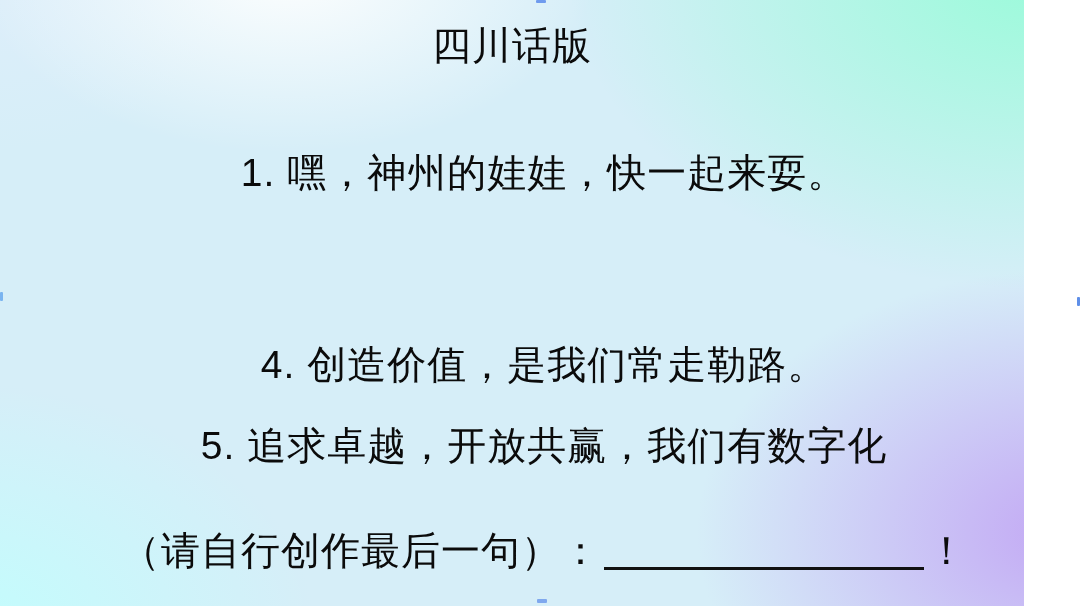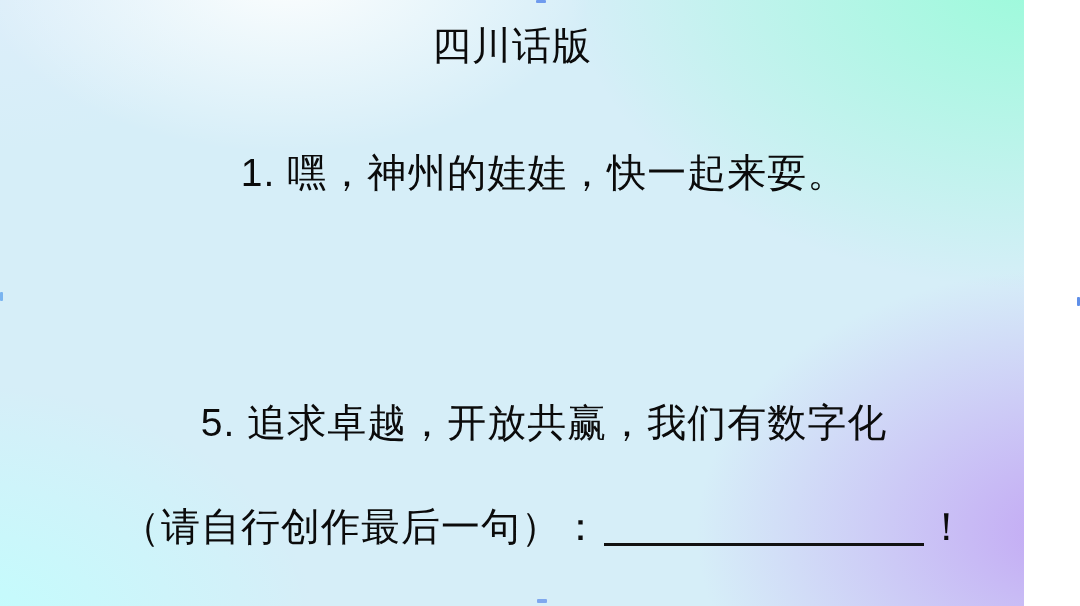--- a/index.html
+++ b/index.html
@@ -48,23 +48,23 @@
     line-height: 48px;
     letter-spacing: 1px;
     white-space: nowrap;
     margin-left: 32px;
   }
 
   .verse.l1 { top: 149px; }
   .verse.l2 { top: 213px; }
   .verse.l3 { top: 277px; }
   .verse.l4 { top: 341px; }
-  .verse.l5 { top: 399px; }
+  .verse.l5 { top: 422px; }
   .verse.l6 { top: 469px; }
-  .verse.l7 { top: 503px; font-family: Liberation Serif, serif; }
+  .verse.l7 { top: 527px; font-family: Liberation Serif, serif; }
 
   .blank {
     display: inline-block;
     width: 320px;
     height: 36px;
     border-bottom: 3px solid #111111;
     vertical-align: -6px;
     margin: 0 3px;
   }
 
@@ -84,19 +84,20 @@
 <div class="slide">
 
   <div class="edge-mark top"></div>
   <div class="edge-mark left"></div>
   <div class="edge-mark right"></div>
   <div class="edge-mark bottom"></div>
 
   <h1 class="title">四川话版</h1>
 
   <div class="verse l1">1. 嘿，神州的娃娃，快一起来耍。</div>
+  <div class="verse l4">4. 创造价值，是我们常走勒路。</div>
   <div class="verse l5">5. 追求卓越，开放共赢，我们有数字化</div>
 
   <div class="verse l7">
     <span>（请自行创作最后一句）：</span><span class="blank"></span><span>！</span>
   </div>
 
 </div>
 
 </body></html>

